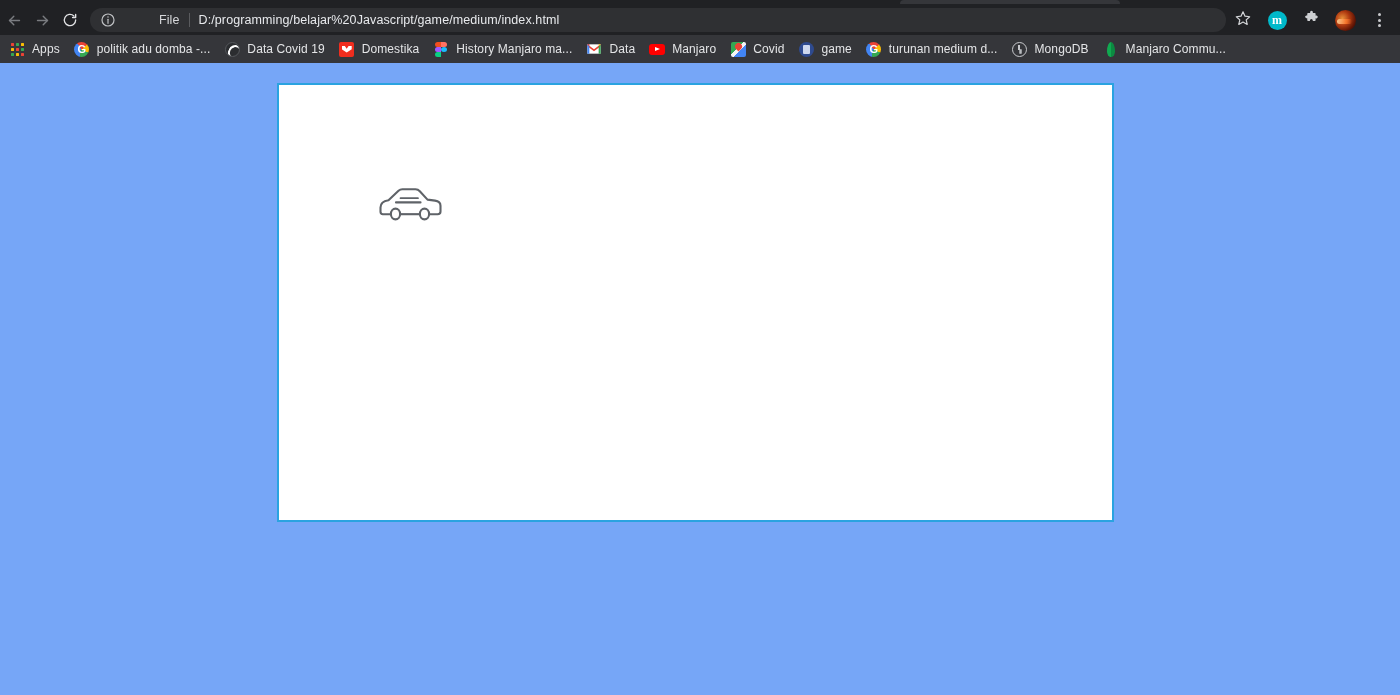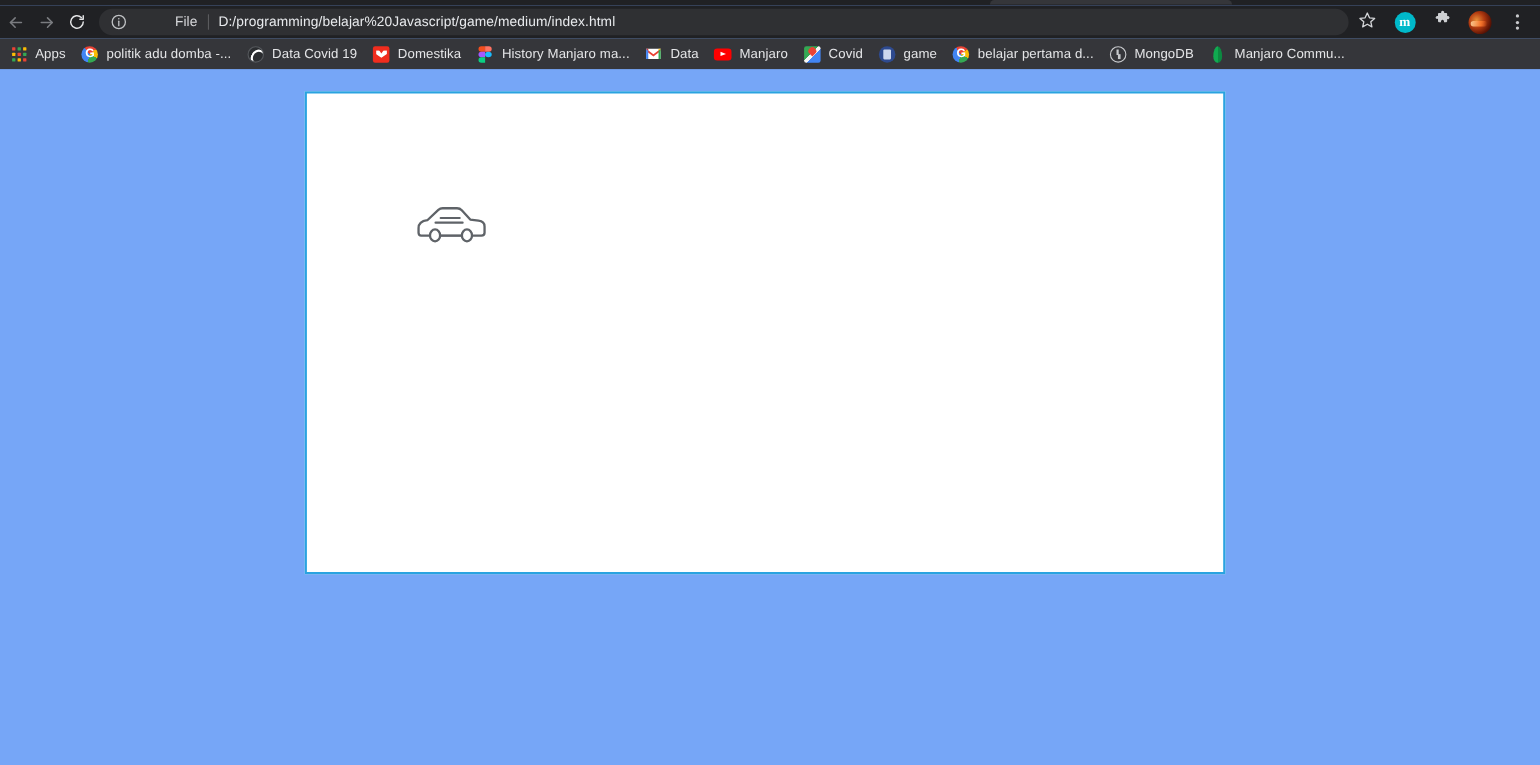--- a/index.html
+++ b/index.html
@@ -390,21 +390,21 @@
     <span class="bm-ico">
         <span class="ico-home"></span>
       </span>
     <span class="bm-label">game</span>
   </div>
 
   <div class="bm">
     <span class="bm-ico">
         <span class="g-circle"></span>
       </span>
-    <span class="bm-label">belajar pertama d...</span>
+    <span class="bm-label">turunan medium d...</span>
   </div>
 
   <div class="bm">
     <span class="bm-ico">
         <span class="ico-history"></span>
       </span>
     <span class="bm-label">MongoDB</span>
   </div>
 
   <div class="bm">

